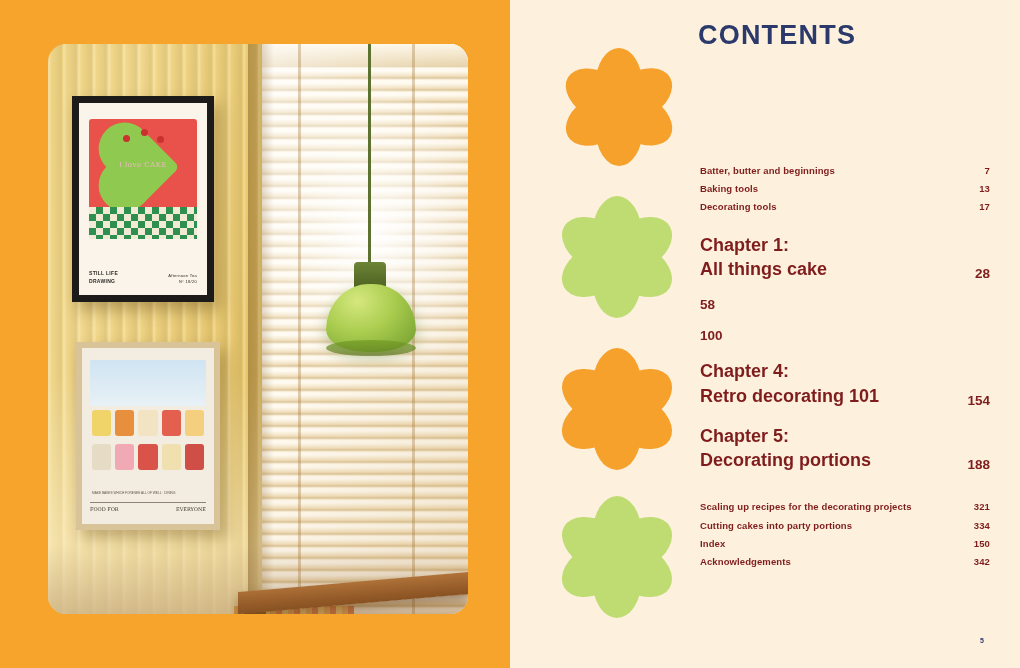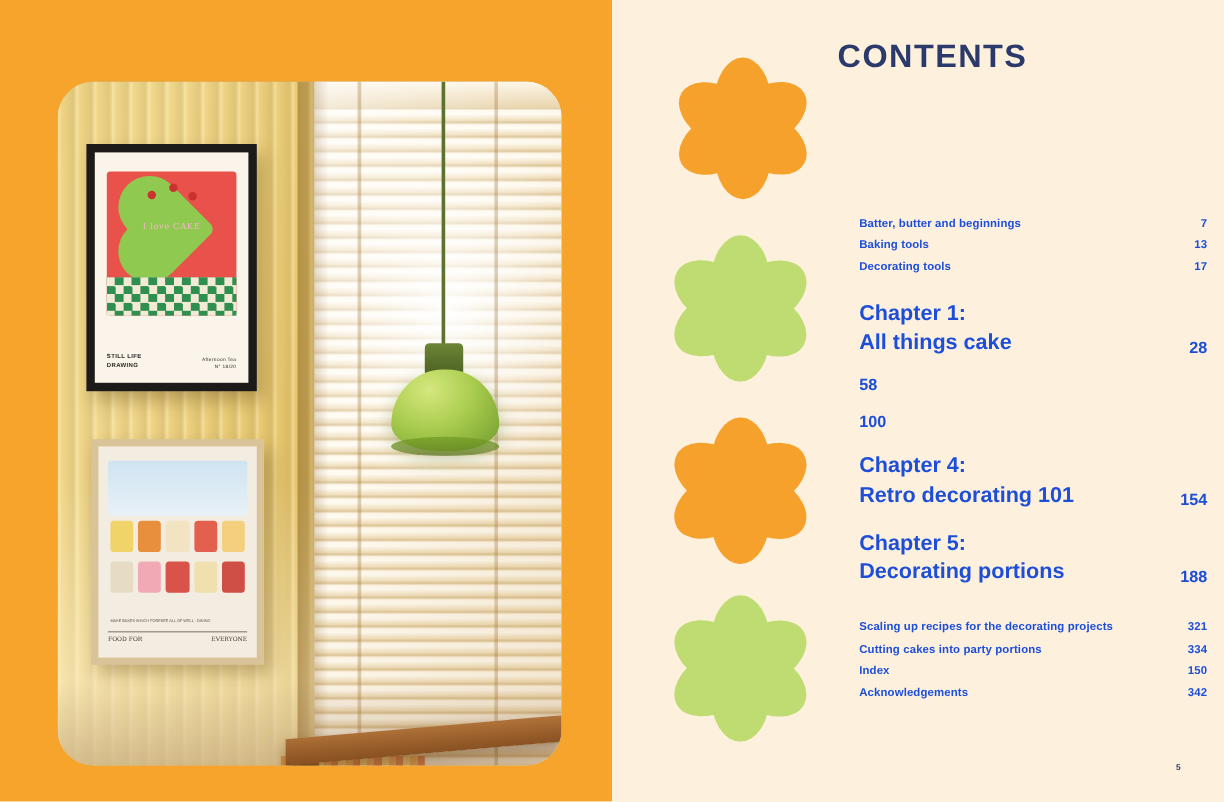--- a/index.html
+++ b/index.html
@@ -27,24 +27,23 @@
     height: 668px;
     background: #f6a42c;
     overflow: hidden;
   }
   .photo-frame {
     position: absolute;
     left: 48px;
     top: 44px;
     width: 420px;
     height: 570px;
-    border-radius: 30px;
+    border-radius: 18px;
     overflow: hidden;
     background: #caa86a;
-    margin-top: 24px;
   }
   
   .wall {
     position: absolute;
     left: 0; top: 0;
     width: 216px; height: 100%;
     background: linear-gradient(100deg, #efd483 0%, #f3d98c 30%, #e9c96f 75%, #dfbc62 100%);
   }
   .wall::after {
     content: "";
@@ -327,34 +326,33 @@
   }
   .flower .center {
     width: 40px; height: 40px;
     border-radius: 50%;
     left: 50%; top: 50%;
     transform: translate(-50%,-50%);
   }
   .contents-title {
     position: absolute;
     left: 188px;
-    top: 32px;
+    top: 20px;
     font-size: 27px;
     font-weight: bold;
     letter-spacing: 1.2px;
     color: #2b3a6b;
     font-family: "Liberation Sans", sans-serif;
   }
   .toc {
     position: absolute;
     left: 190px;
-    top: 178px;
+    top: 162px;
     width: 290px;
-    color: #1d4ed8;
-    margin-left: 16px;
+    color: #7f1d1d;
   }
   .toc-line {
     display: flex;
     justify-content: space-between;
     align-items: baseline;
     font-size: 9.5px;
     font-weight: bold;
     line-height: 1.92;
     letter-spacing: 0.1px;
   }

